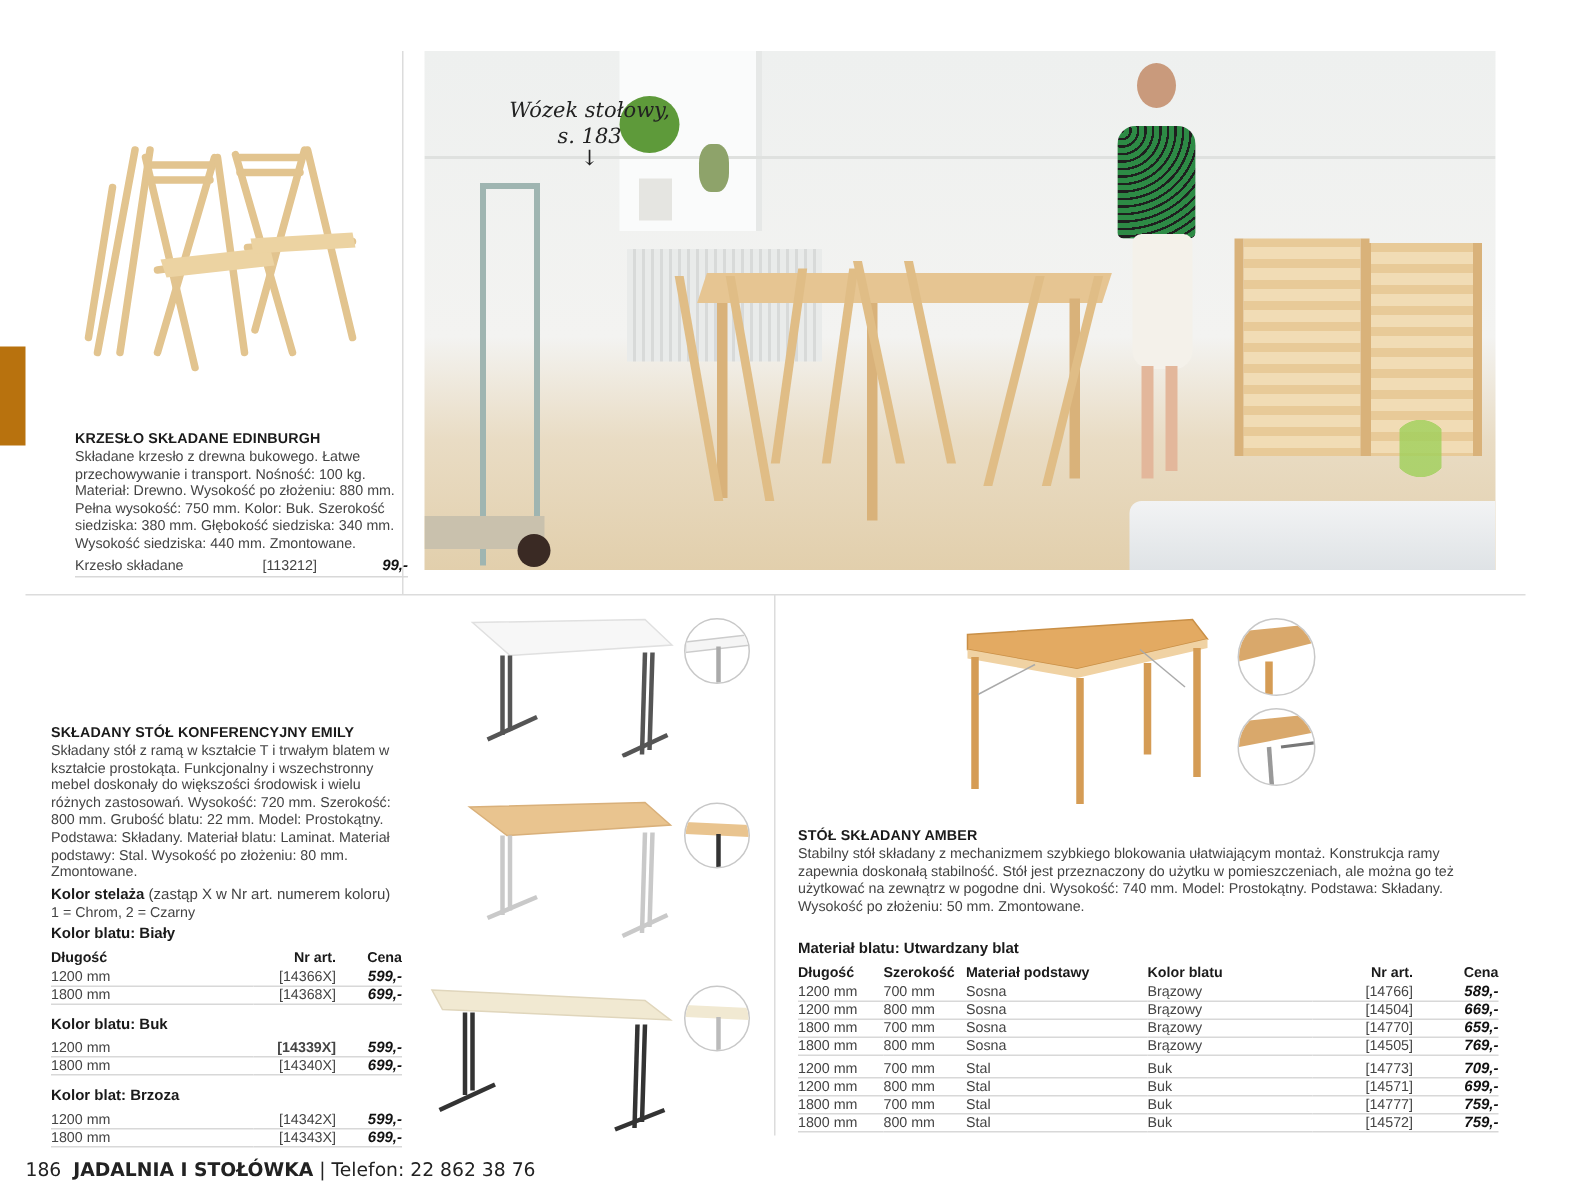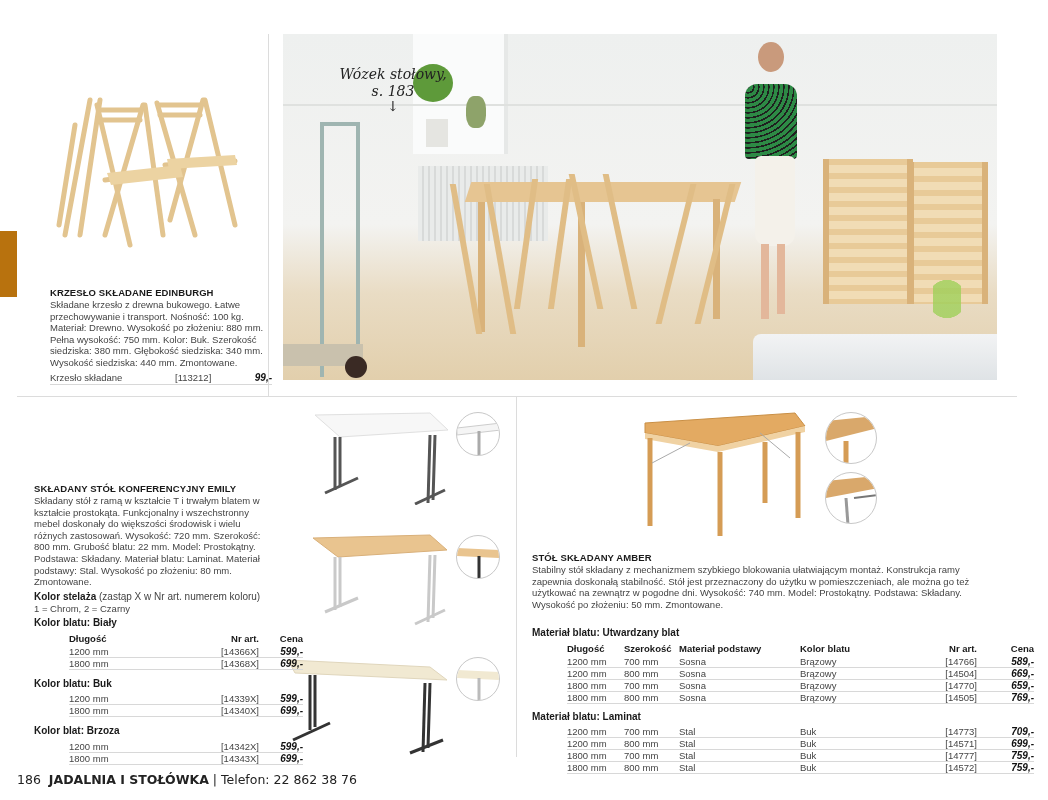--- a/index.html
+++ b/index.html
@@ -14,21 +14,21 @@
   
   .vline { background: #dcdcdc; width: 1px; }
   .hline { background: #dcdcdc; height: 1px; }
 
   
   .product-title { font-weight: bold; font-size: 9.5px; color: #1a1a1a; letter-spacing: 0.1px; line-height: 12px; }
   .desc { font-size: 9.5px; line-height: 11.6px; color: #444; }
   .sub-head { font-weight: bold; font-size: 10px; color: #1a1a1a; line-height: 12px; }
   .sub-head .normal { font-weight: normal; color: #444; }
 
-  table.price { border-collapse: collapse; font-size: 9.5px; color: #444; margin-left: 35px; }
+  table.price { border-collapse: collapse; font-size: 9.5px; color: #444; }
   table.price th { font-weight: bold; color: #1a1a1a; text-align: left; padding: 0; height: 13px; }
   table.price td { padding: 0; height: 12px; border-bottom: 1px solid #d8d8d8; white-space: nowrap; }
   table.price .r { text-align: right; }
   table.price .price-cell { font-weight: bold; font-style: italic; color: #111; text-align: right; font-size: 10px; }
 
   .single-row { display: flex; font-size: 9.5px; color: #444; border-bottom: 1px solid #d8d8d8; height: 13px; align-items: center; }
 
   
   .photo { left: 283px; top: 34px; width: 714px; height: 346px; overflow: hidden;
            background: linear-gradient(180deg, #eef0ef 0%, #f3f3f1 55%, #e9dcc4 75%, #e2cfac 100%); }
@@ -221,21 +221,21 @@
       <td class="price-cell">699,-</td>
     </tr>
   </tbody>
     </table>
 
   <div class="sub-head" style="margin-top:8px;">Kolor blatu: Buk</div>
   <table class="price" style="width:234px; margin-top:3px;">
     <tbody>
         <tr>
       <td style="width:135px;">1200 mm</td>
-      <td class="r" style="width:55px;">[14339X]</td>
+      <td class="r" style="width:55px;font-weight:bold;">[14339X]</td>
       <td class="price-cell">599,-</td>
     </tr>
     <tr>
       <td>1800 mm</td>
       <td class="r">[14340X]</td>
       <td class="price-cell">699,-</td>
     </tr>
   </tbody>
     </table>
 
@@ -330,21 +330,20 @@
       <td>1800 mm</td>
       <td>800 mm</td>
       <td>Sosna</td>
       <td>Brązowy</td>
       <td class="r">[14505]</td>
       <td class="price-cell">769,-</td>
     </tr>
   </tbody>
     </table>
 
-  <div class="sub-head" style="margin-top:7px;">Materiał blatu: Laminat</div>
   <table class="price" style="width:467px; margin-top:3px;">
     <tbody>
         <tr>
       <td style="width:57px;">1200 mm</td>
       <td style="width:55px;">700 mm</td>
       <td style="width:121px;">Stal</td>
       <td style="width:110px;">Buk</td>
       <td class="r" style="width:67px;">[14773]</td>
       <td class="price-cell">709,-</td>
     </tr>

